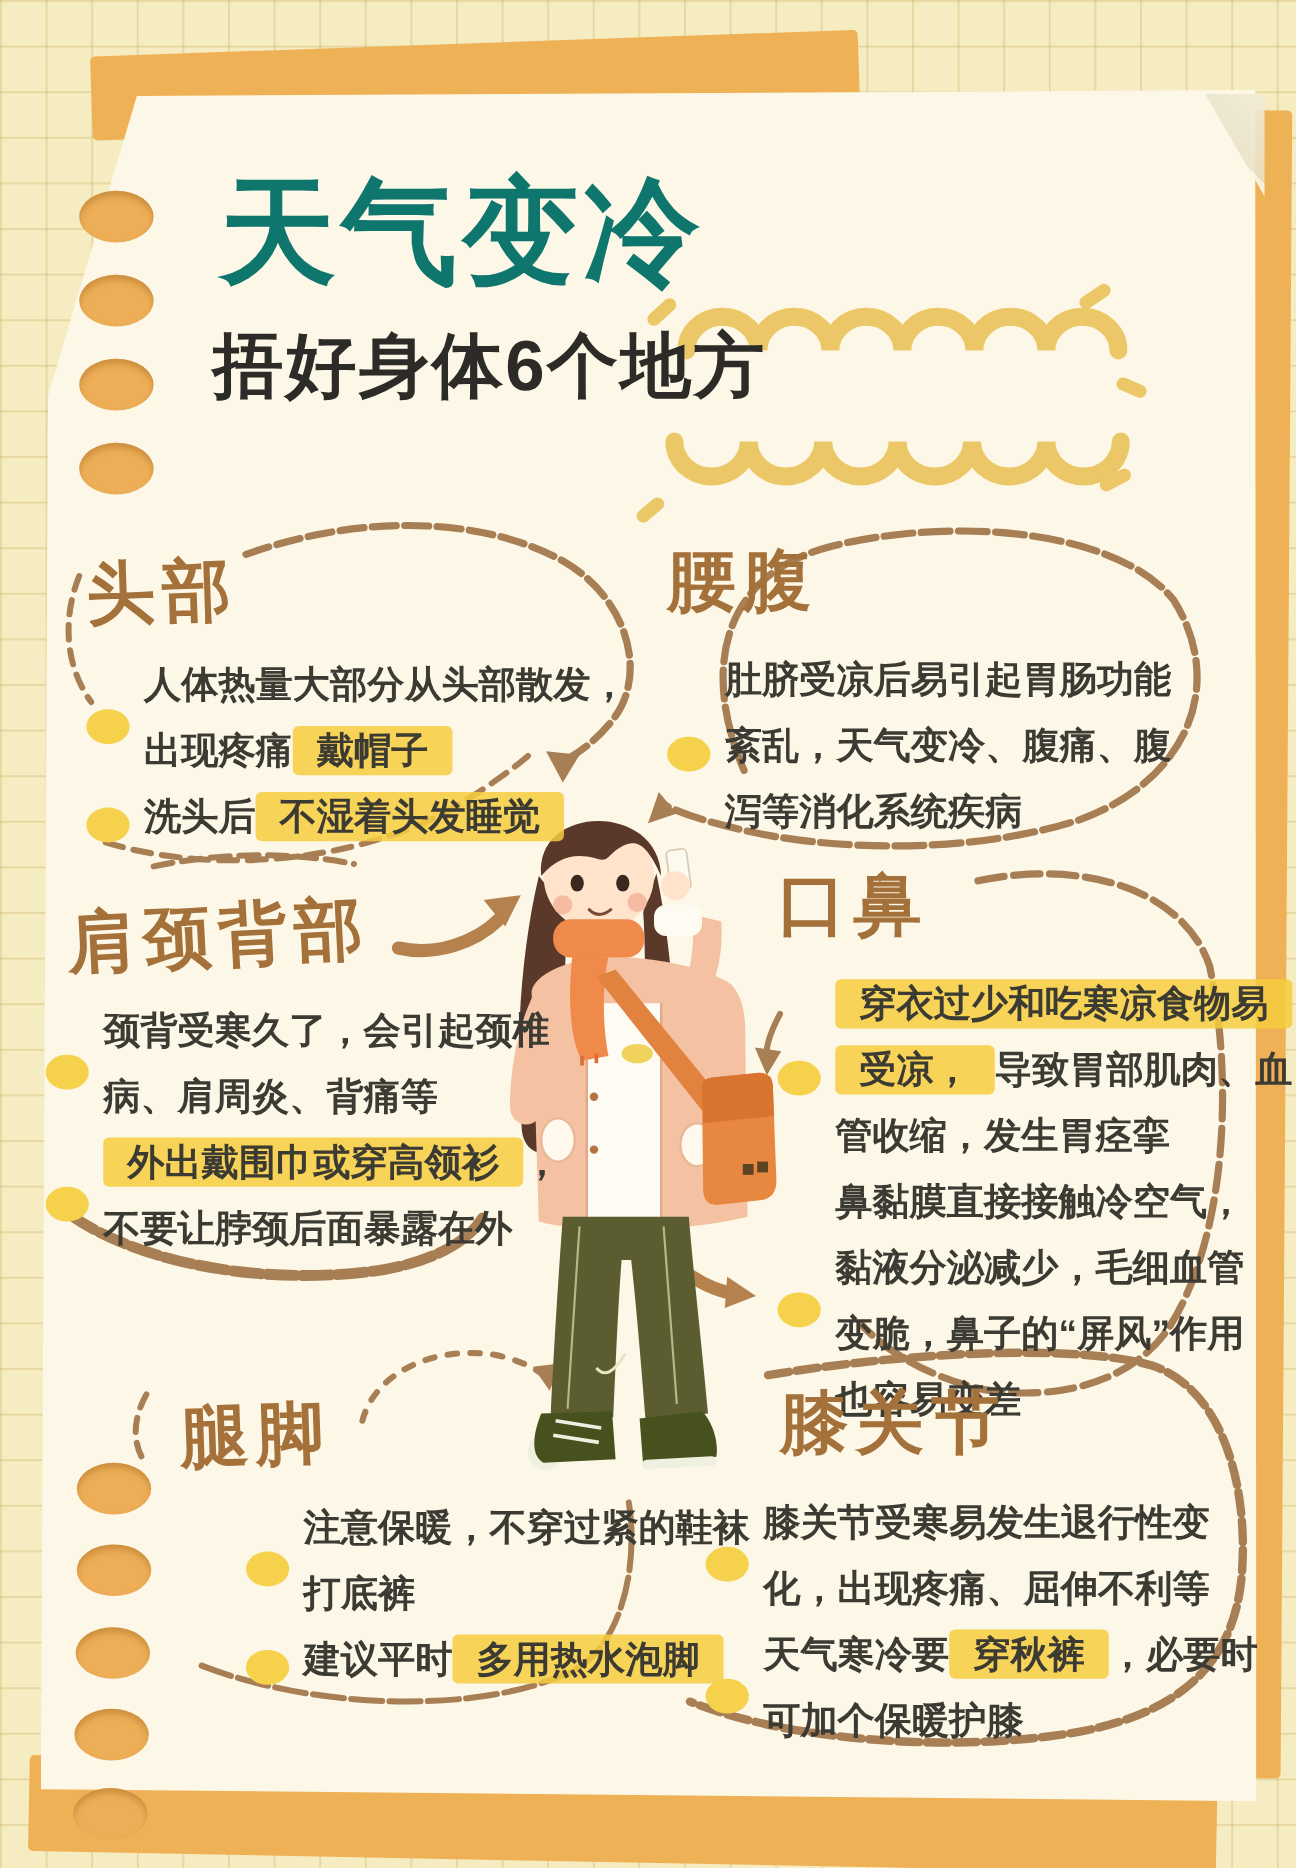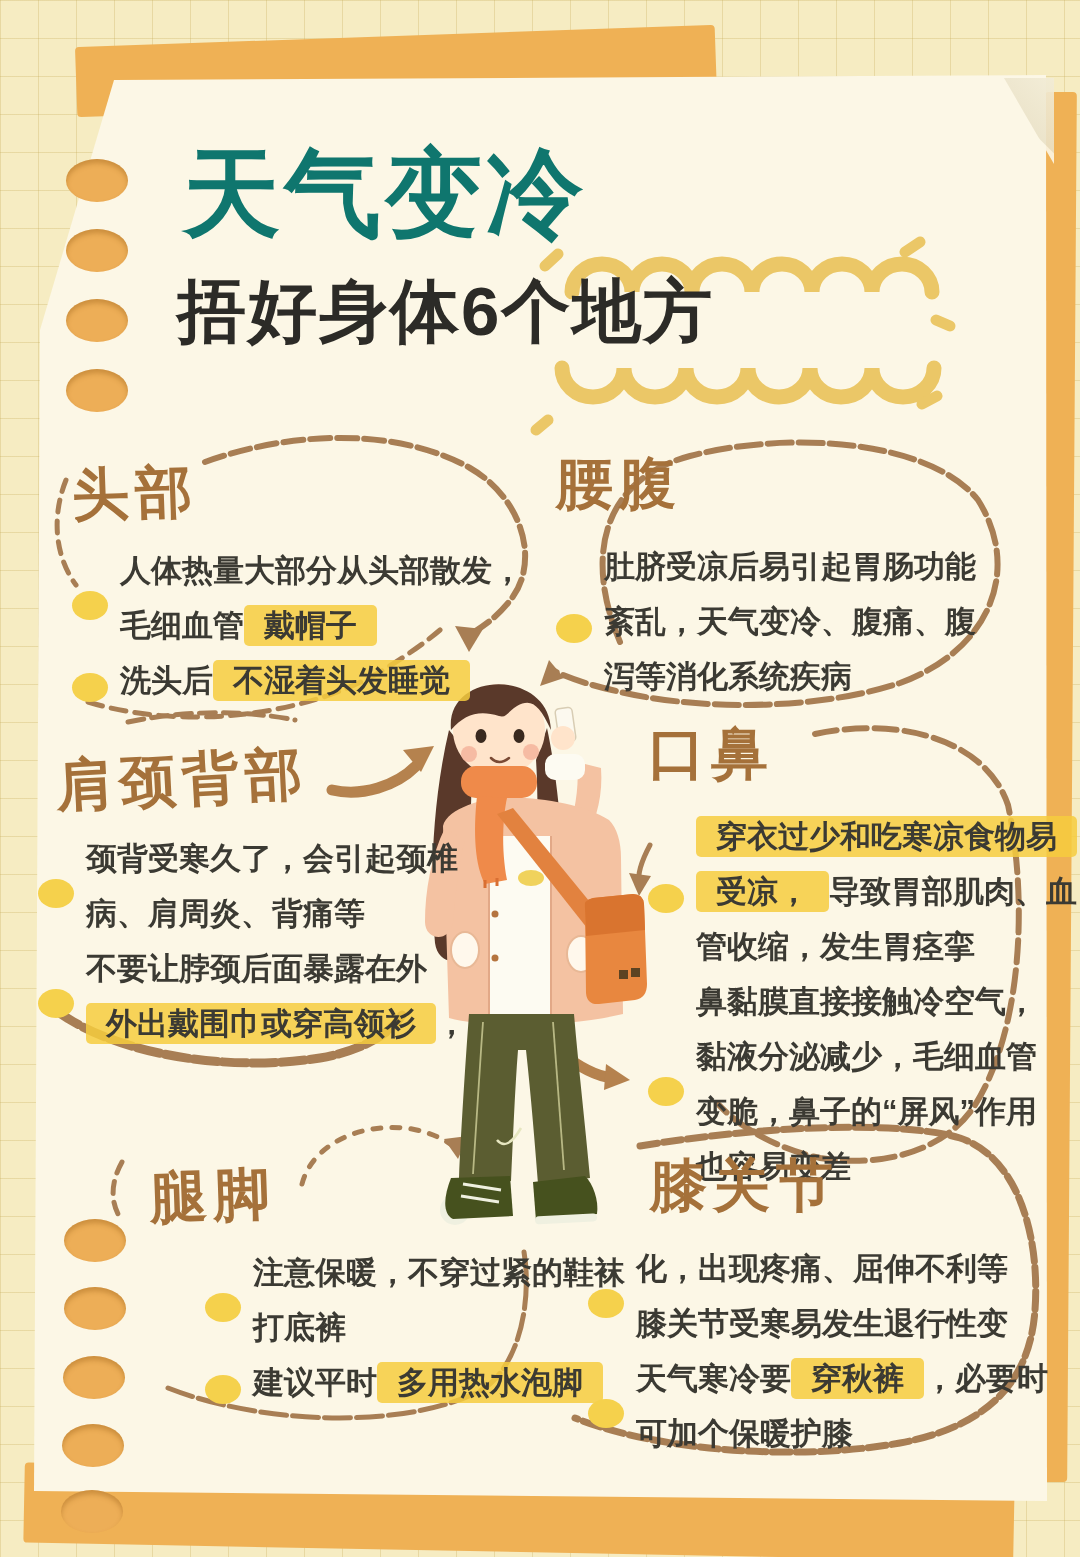--- a/index.html
+++ b/index.html
@@ -29,21 +29,21 @@
     background:linear-gradient(225deg,#f2ecd6 0%,#eae2c8 55%,#fcf7e6 56%);
     clip-path:polygon(100% 0,100% 100%,0 0);opacity:.9;
   }
   
   .hole{
     position:absolute;width:62px;height:43px;border-radius:50%;
     background:#edae57;box-shadow:inset 0 4px 5px rgba(150,92,20,.38);
   }
   
   .title1{left:183px;top:130px;font-size:97px;font-weight:800;color:#0f766e;letter-spacing:4px;white-space:nowrap;}
-  .title2{left:177px;top:266px;font-size:69px;font-weight:800;color:#2c2b27;letter-spacing:2px;white-space:nowrap;}
+  .title2{left:177px;top:266px;font-size:59px;font-weight:800;color:#2c2b27;letter-spacing:2px;white-space:nowrap;}
   
   .section{position:absolute;}
   .section h2{
     margin:0;font-size:57px;font-weight:800;color:#a5713a;letter-spacing:6px;white-space:nowrap;
   }
   .bullets{margin-top:16px;}
   .bullet{display:flex;align-items:center;gap:12px;}
   .dot{flex:0 0 auto;width:36px;height:29px;border-radius:50%;background:#f5d14c;margin-top:14px;}
   .btext{font-size:31px;font-weight:700;color:#3b3a33;}
   .tline{line-height:55px;white-space:nowrap;}
@@ -187,21 +187,21 @@
 <div class="abs title1">天气变冷</div>
 <div class="abs title2">捂好身体6个地方</div>
 
 <div class="section" style="left:72px;top:450px;">
   <h2 style="transform:rotate(-2deg);">头部</h2>
   <div class="bullets">
     <div class="bullet">
       <span class="dot"></span>
       <div class="btext">
           <div class="tline"><span>人体热量大部分从头部散发，</span></div>
-          <div class="tline"><span>毛细血管</span><span class="hl">戴帽子</span></div>
+          <div class="tline"><span>出现疼痛</span><span class="hl">戴帽子</span></div>
         </div>
     </div>
     <div class="bullet">
       <span class="dot"></span>
       <div class="btext">
           <div class="tline"><span>洗头后</span><span class="hl">不湿着头发睡觉</span></div>
         </div>
     </div>
   </div>
 </div>
@@ -226,22 +226,22 @@
     <div class="bullet">
       <span class="dot"></span>
       <div class="btext">
           <div class="tline"><span>颈背受寒久了，会引起颈椎</span></div>
           <div class="tline"><span>病、肩周炎、背痛等</span></div>
         </div>
     </div>
     <div class="bullet">
       <span class="dot"></span>
       <div class="btext">
+          <div class="tline"><span class="hl">外出戴围巾或穿高领衫</span><span>，</span></div>
           <div class="tline"><span>不要让脖颈后面暴露在外</span></div>
-          <div class="tline"><span class="hl">外出戴围巾或穿高领衫</span><span>，</span></div>
         </div>
     </div>
   </div>
 </div>
 
 <div class="section" style="left:648px;top:716px;">
   <h2>口鼻</h2>
   <div class="bullets">
     <div class="bullet">
       <span class="dot"></span>
@@ -281,22 +281,22 @@
     </div>
   </div>
 </div>
 
 <div class="section" style="left:588px;top:1148px;">
   <h2 style="margin-left:62px;">膝关节</h2>
   <div class="bullets">
     <div class="bullet">
       <span class="dot"></span>
       <div class="btext">
+          <div class="tline"><span>膝关节受寒易发生退行性变</span></div>
           <div class="tline"><span>化，出现疼痛、屈伸不利等</span></div>
-          <div class="tline"><span>膝关节受寒易发生退行性变</span></div>
         </div>
     </div>
     <div class="bullet">
       <span class="dot"></span>
       <div class="btext">
           <div class="tline"><span>天气寒冷要</span><span class="hl">穿秋裤</span><span>，必要时</span></div>
           <div class="tline"><span>可加个保暖护膝</span></div>
         </div>
     </div>
   </div>

